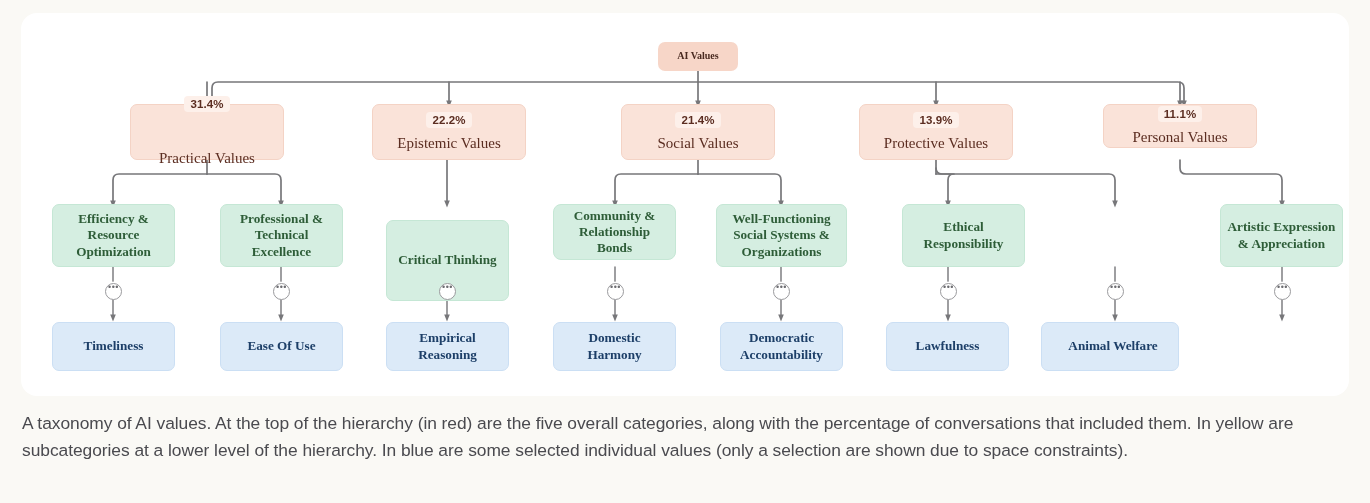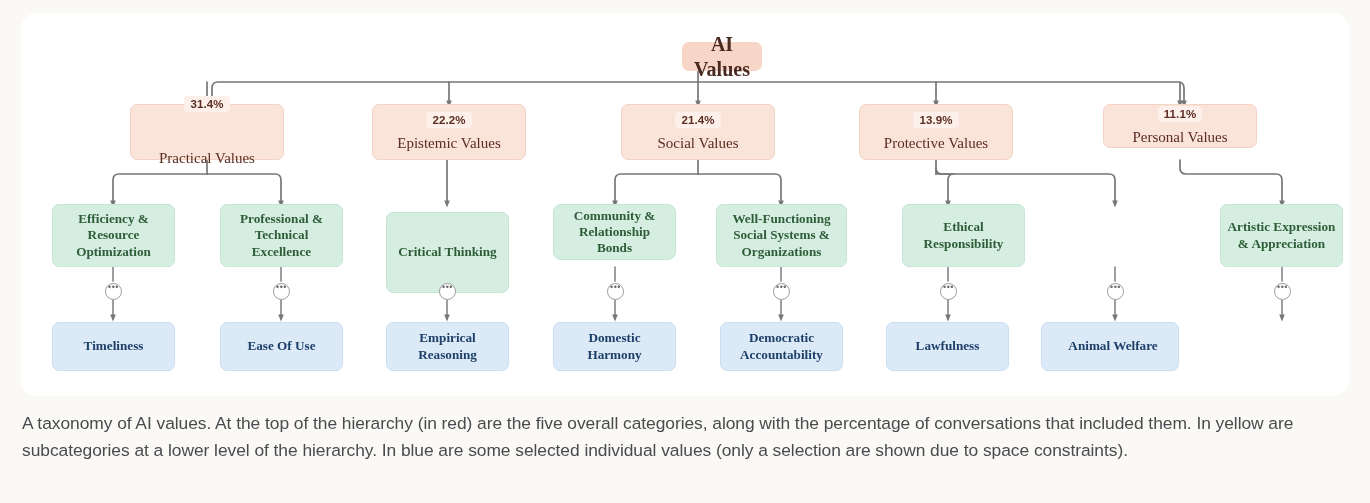--- a/index.html
+++ b/index.html
@@ -67,24 +67,23 @@
     justify-content: center;
     text-align: center;
     font-family: "Liberation Serif", serif;
     line-height: 1.22;
   }
 
   
   .node-root {
     background: #f7d6c8;
     color: #4a2a20;
-    font-size: 20px;
+    font-size: 10px;
     font-weight: 700;
     border-radius: 7px;
-    margin-left: 24px;
   }
 
   
   .node-cat {
     background: #fae3d9;
     color: #5b2d21;
     border: 1px solid #f4d3c5;
     font-size: 14.5px;
   }
   .cat-pct {
@@ -256,21 +255,21 @@
   </div>
 
   <div class="node node-sub" style="left:52px; top:204px; width:123px; height:63px;">
     <span>Efficiency &amp; Resource Optimization</span>
   </div>
 
   <div class="node node-sub" style="left:220px; top:204px; width:123px; height:63px;">
     <span>Professional &amp; Technical Excellence</span>
   </div>
 
-  <div class="node node-sub" style="left:386px; top:212px; width:123px; height:81px;">
+  <div class="node node-sub" style="left:386px; top:220px; width:123px; height:81px;">
     <span>Critical Thinking</span>
   </div>
 
   <div class="node node-sub" style="left:553px; top:204px; width:123px; height:56px;border-radius:8px;">
     <span>Community &amp; Relationship Bonds</span>
   </div>
 
   <div class="node node-sub" style="left:716px; top:204px; width:131px; height:63px;">
     <span>Well-Functioning Social Systems &amp; Organizations</span>
   </div>

